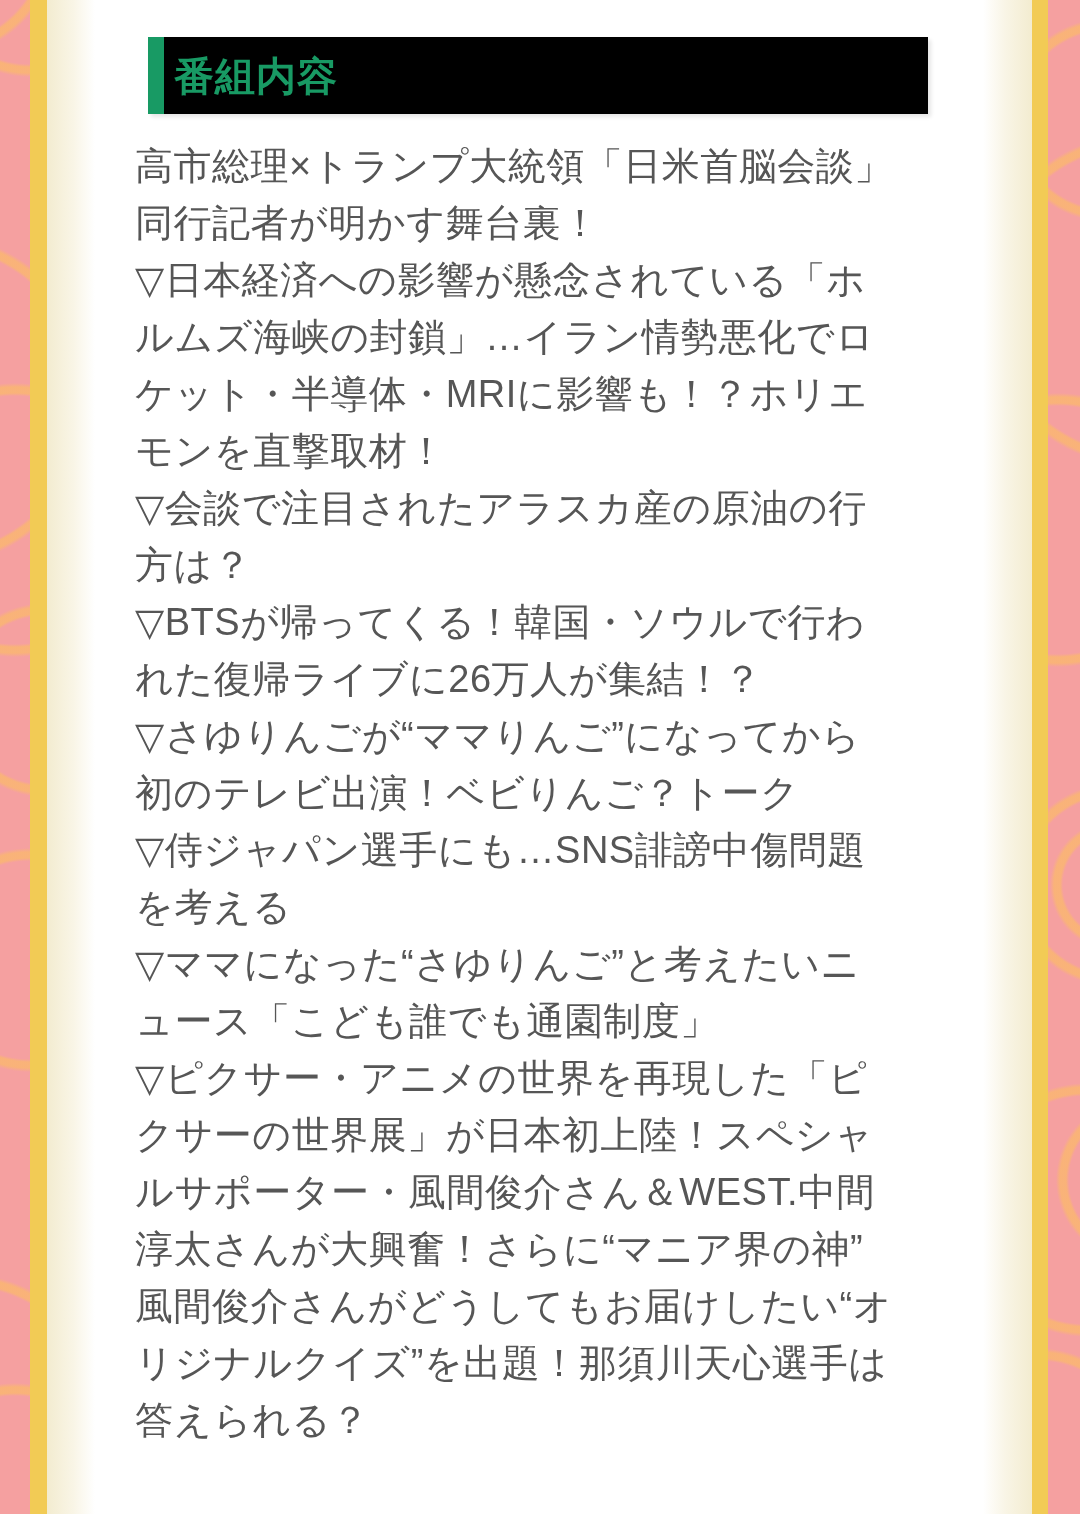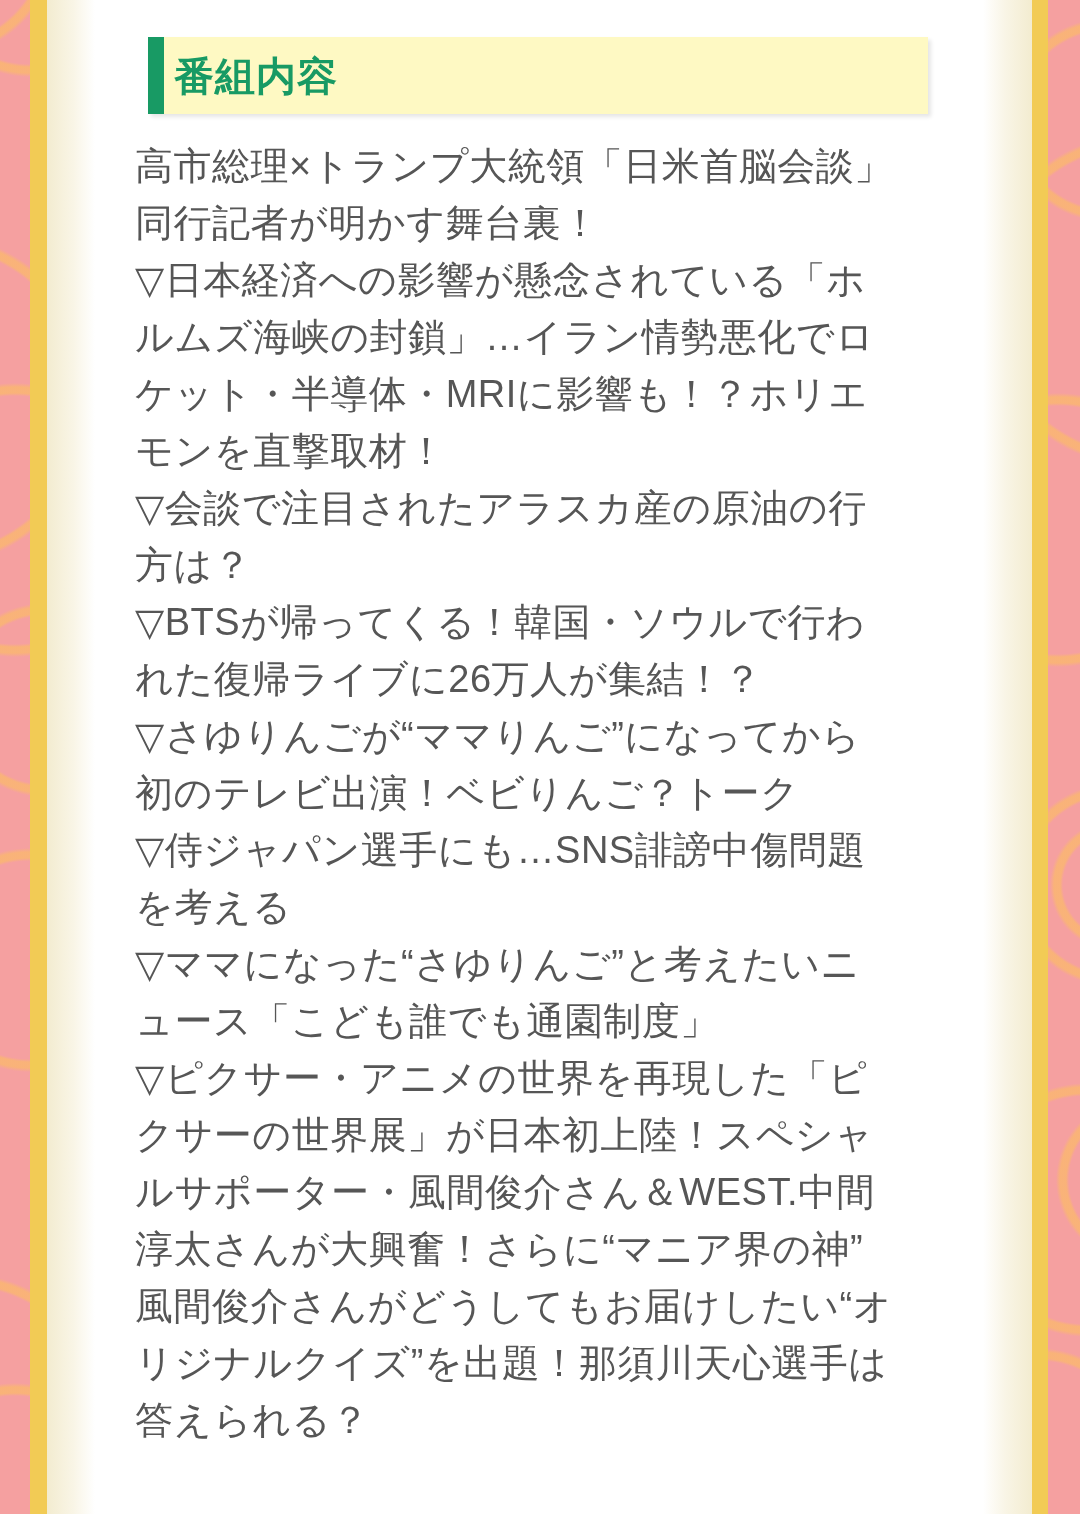--- a/index.html
+++ b/index.html
@@ -60,21 +60,21 @@
     top:0;
     height:100%;
     background:#ffffff;
     padding:37px 48px 0 40px;
     box-sizing:border-box;
   }
   .section-header{
     margin-left:13px;
     width:780px;
     height:77px;
-    background:#fef9c3;
+    background:#000000;
     box-shadow:3px 3px 4px rgba(0,0,0,0.10);
     display:flex;
     align-items:center;
   }
   .accent-bar{
     width:16px;
     height:77px;
     background:#189a64;
     flex:0 0 auto;
   }

